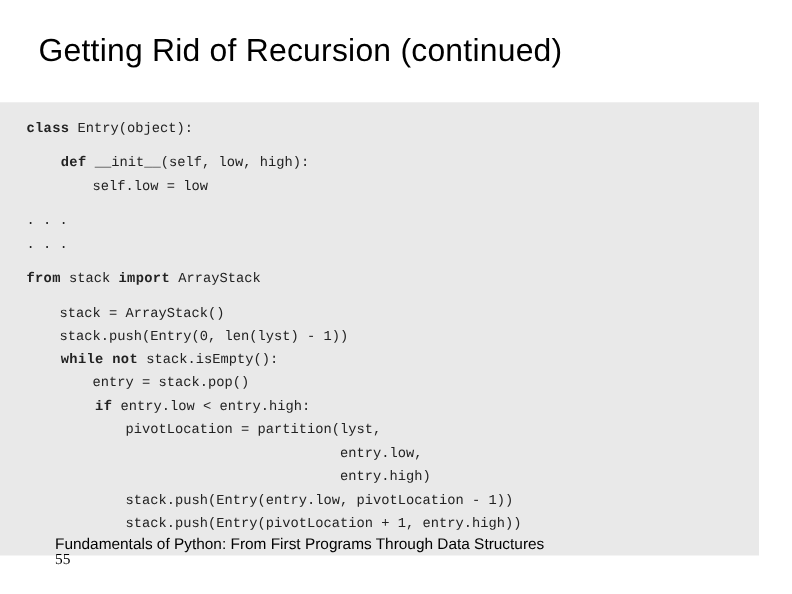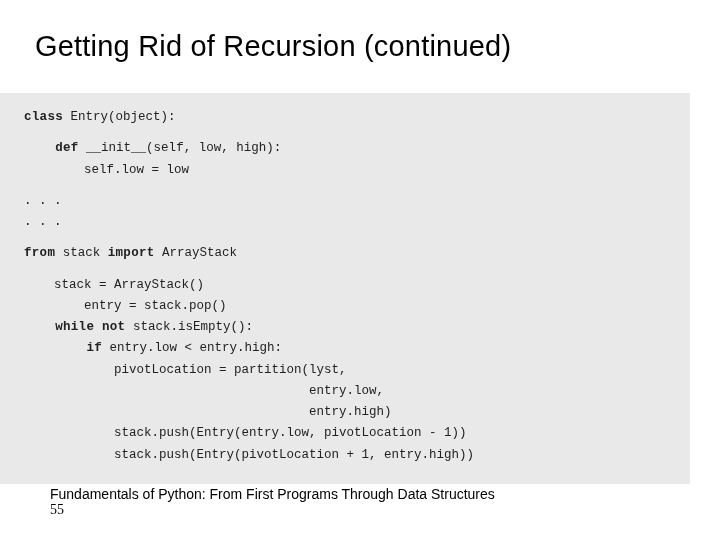--- a/index.html
+++ b/index.html
@@ -67,22 +67,23 @@
     <div class="gap"></div>
     <div class="line"><span class="kw">    def</span><span> __init__(self, low, high):</span></div>
     <div class="line">        self.low = low</div>
     <div class="gap"></div>
     <div class="line">. . .</div>
     <div class="line">. . .</div>
     <div class="gap"></div>
     <div class="line"><span class="kw">from</span><span> stack </span><span class="kw">import</span><span> ArrayStack</span></div>
     <div class="gap"></div>
     <div class="line">    stack = ArrayStack()</div>
+    <div class="line">    stack.push(Entry(0, len(lyst) - 1))</div>
+    <div class="line"><span class="kw">    while not</span><span> stack.isEmpty():</span></div>
     <div class="line">        entry = stack.pop()</div>
-    <div class="line"><span class="kw">    while not</span><span> stack.isEmpty():</span></div>
     <div class="line"><span class="kw">        if</span><span> entry.low &lt; entry.high:</span></div>
     <div class="line">            pivotLocation = partition(lyst,</div>
     <div class="line">                                      entry.low,</div>
     <div class="line">                                      entry.high)</div>
     <div class="line">            stack.push(Entry(entry.low, pivotLocation - 1))</div>
     <div class="line">            stack.push(Entry(pivotLocation + 1, entry.high))</div>
   </div>
 
 </div>
 

